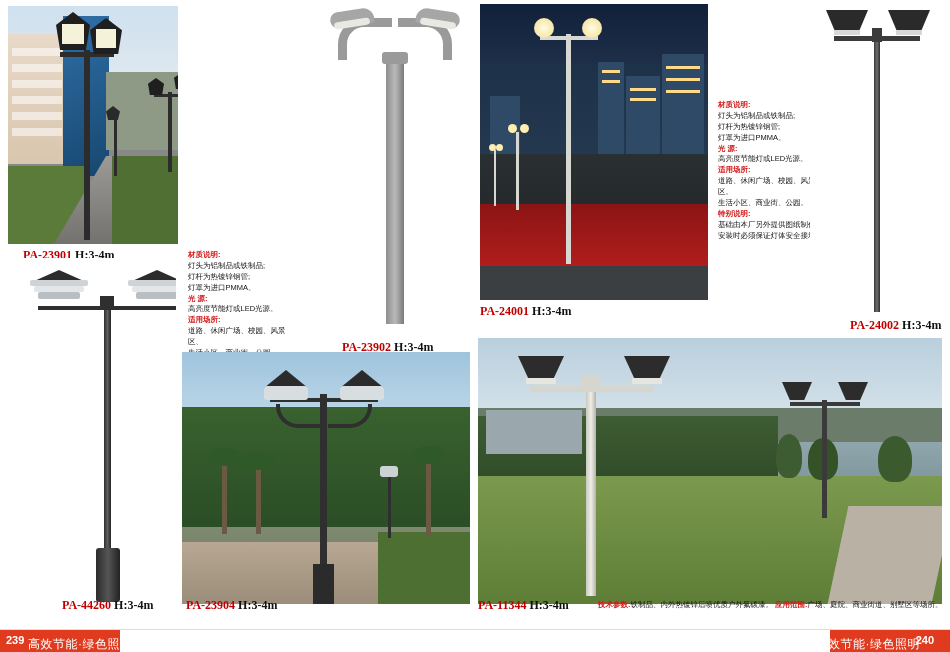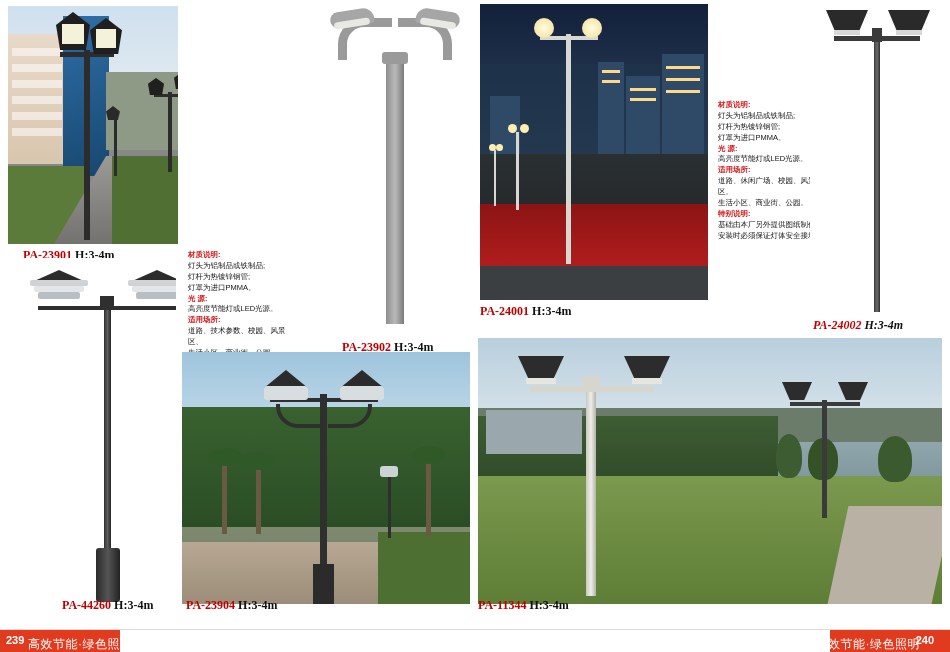--- a/index.html
+++ b/index.html
@@ -140,21 +140,21 @@
   </div>
 
   <div class="spec" style="left:188px;top:250px;">
     <div class="t">材质说明:</div>
     <div>灯头为铝制品或铁制品;</div>
     <div>灯杆为热镀锌钢管;</div>
     <div>灯罩为进口PMMA。</div>
     <div class="t">光    源:</div>
     <div>高亮度节能灯或LED光源。</div>
     <div class="t">适用场所:</div>
-    <div>道路、技术参数、校园、风景区、</div>
+    <div>道路、休闲广场、校园、风景区、</div>
     <div>生活小区、商业街、公园。</div>
     <div class="t">特别说明:</div>
     <div>基础由本厂另外提供图纸制作。</div>
     <div>安装时必须保证灯体安全接地。</div>
   </div>
 
   <div class="photo" id="p2">
     <div class="pole" style="left:66px;top:52px;width:18px;height:268px;background:linear-gradient(90deg,#8d8d8d,#b9b9b9,#7a7a7a);"></div>
     <div class="pole" style="left:62px;top:48px;width:26px;height:12px;background:#9a9a9a;border-radius:3px;"></div>
 
@@ -221,21 +221,21 @@
 
   <div class="photo" id="p4">
     <div class="pole" style="left:64px;top:30px;width:6px;height:278px;background:linear-gradient(90deg,#3a3a3a,#6d6d6d,#2e2e2e);"></div>
     <div class="arm" style="left:24px;top:32px;width:86px;height:5px;background:#3b3b3b;"></div>
     <div class="arm" style="left:62px;top:24px;width:10px;height:14px;background:#3b3b3b;"></div>
     <div style="position:absolute;left:16px;top:6px;width:42px;height:24px;background:#2a2a2a;clip-path:polygon(0 0,100% 0,76% 100%,24% 100%);"></div>
     <div style="position:absolute;left:24px;top:26px;width:26px;height:5px;background:#d8d8d8;"></div>
     <div style="position:absolute;left:78px;top:6px;width:42px;height:24px;background:#2a2a2a;clip-path:polygon(0 0,100% 0,76% 100%,24% 100%);"></div>
     <div style="position:absolute;left:86px;top:26px;width:26px;height:5px;background:#d8d8d8;"></div>
   </div>
-  <div class="caption" style="left:813px;top:318px;font-style:italic;">
+  <div class="caption" style="left:850px;top:318px;">
     <span>PA-24002</span> <span class="h">H:3-4m</span>
   </div>
 
   <div class="photo" id="p5">
     <div class="pole" style="left:96px;top:44px;width:7px;height:250px;background:linear-gradient(90deg,#2e2e2e,#5e5e5e,#242424);"></div>
     <div class="pole" style="left:88px;top:290px;width:24px;height:54px;background:linear-gradient(90deg,#2b2b2b,#555,#222);border-radius:3px;"></div>
     <div class="arm" style="left:30px;top:48px;width:140px;height:4px;background:#2f2f2f;"></div>
     <div class="arm" style="left:92px;top:38px;width:14px;height:12px;background:#2f2f2f;"></div>
 
     <div style="position:absolute;left:24px;top:12px;width:54px;height:12px;background:#2c2c2c;clip-path:polygon(50% 0,100% 100%,0 100%);"></div>
@@ -306,20 +306,24 @@
 
     <div class="pole" style="left:344px;top:62px;width:5px;height:118px;background:#3a3a3a;"></div>
     <div class="arm" style="left:312px;top:64px;width:70px;height:4px;background:#3a3a3a;"></div>
     <div style="position:absolute;left:304px;top:44px;width:30px;height:18px;background:#2c2c2c;clip-path:polygon(0 0,100% 0,74% 100%,26% 100%);"></div>
     <div style="position:absolute;left:360px;top:44px;width:30px;height:18px;background:#2c2c2c;clip-path:polygon(0 0,100% 0,74% 100%,26% 100%);"></div>
   </div>
   <div class="caption" style="left:478px;top:598px;">
     <span>PA-11344</span> <span class="h">H:3-4m</span>
   </div>
 
+  <div style="position:absolute;left:598px;top:600px;font-size:7.5px;color:#111;white-space:nowrap;">
+    <span style="color:#d21b1b;font-weight:bold;">技术参数:</span><span>铁制品、内外热镀锌后喷优质户外氟碳漆。</span>
+    <span style="color:#d21b1b;font-weight:bold;">应用范围:</span><span>广场、庭院、商业街道、别墅区等场所。</span>
+  </div>
 
   <div class="sepline"></div>
   <div class="footbar">
     <div class="lft"></div>
     <div class="rgt"></div>
     <div class="pgnum" style="left:6px;">239</div>
     <div class="foottext" style="left:28px;">高效节能·绿色照明</div>
     <div class="foottext" style="right:30px;">高效节能·绿色照明</div>
     <div class="pgnum" style="right:16px;">240</div>
   </div>

